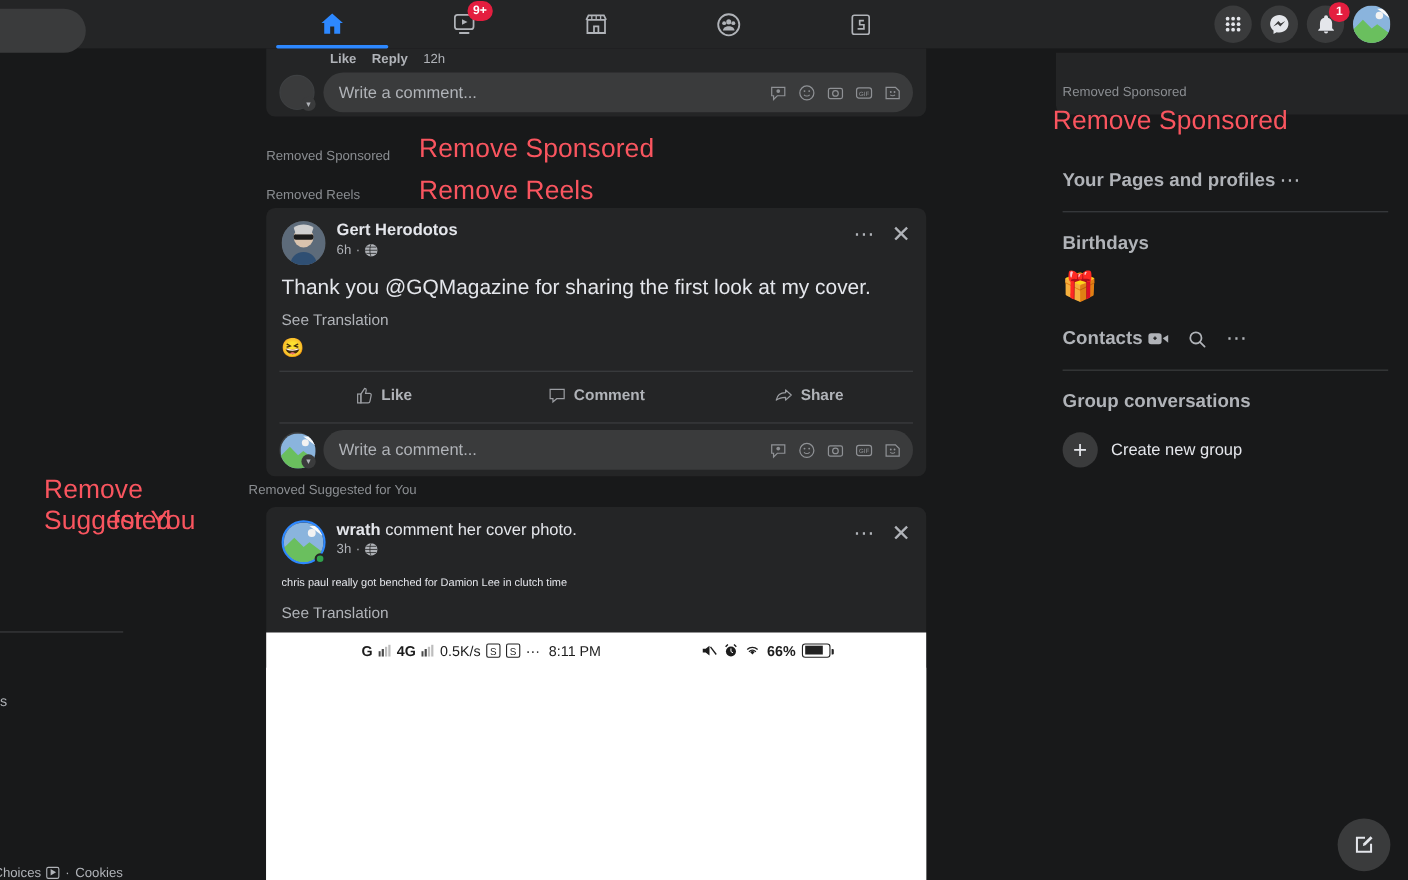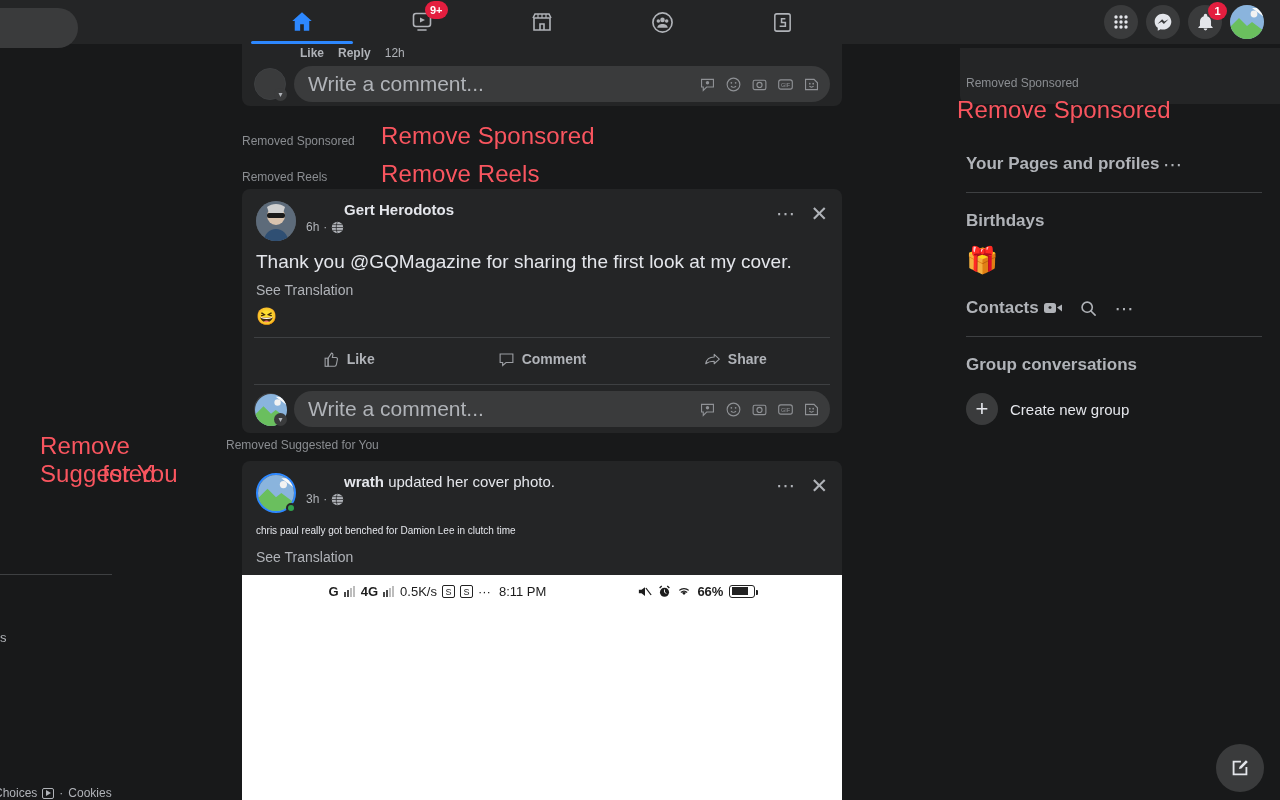--- a/index.html
+++ b/index.html
@@ -99,21 +99,21 @@
     width: 13px; height: 13px; border-radius: 50%;
     background: #3a3b3c; color: #b0b3b8;
     font-size: 8px; line-height: 13px; text-align: center;
   }
   .cmt-input {
     flex: 1; height: 36px; border-radius: 18px;
     background: #3a3b3c;
     display: flex; align-items: center;
     padding: 0 10px 0 14px;
   }
-  .cmt-ph { flex: 1; font-size: 21px; color: #b0b3b8; }
+  .cmt-ph { flex: 1; font-size: 15px; color: #b0b3b8; }
   .cmt-icons { display: flex; gap: 9px; align-items: center; }
   .cmt-icons .ic { width: 17px; height: 17px; opacity: .72; cursor: pointer; }
 
   
   .rm-label { position: absolute; font-size: 12px; color: #8a8d91; }
   .rm-red {
     position: absolute; color: #f9555f;
     font-size: 24px; line-height: 28px; letter-spacing: .1px;
   }
 
@@ -130,21 +130,21 @@
   .p-av .img {
     width: 40px; height: 40px; border-radius: 50%;
     overflow: hidden; background: #4a4b4c;
   }
   .p-av.ring .img { border: 2px solid #2d88ff; }
   .p-av .dot {
     position: absolute; right: 0px; bottom: 0px;
     width: 10px; height: 10px; border-radius: 50%;
     background: #31a24c; border: 2px solid #242526;
   }
-  .p-name { font-size: 15px; font-weight: bold; color: #e4e6eb; margin-left: 38px; }
+  .p-name { font-size: 15px; font-weight: bold; color: #e4e6eb; }
   .p-name .norm { font-weight: normal; color: #e4e6eb; }
   .p-meta {
     font-size: 12px; color: #b0b3b8; margin-top: 2px;
     display: flex; align-items: center; gap: 4px;
   }
   .hdr-btns {
     position: absolute; right: 14px; top: 14px;
     display: flex; align-items: center; gap: 14px;
   }
   .hdr-btns .dots, .hdr-btns .xmark {
@@ -512,21 +512,21 @@
               <rect width="34" height="34" fill="#8ab4dd"></rect>
               <path d="M0 22 9 13l8 8 5-4 12 9v8H0z" fill="#6abf5e"></path>
               <circle cx="24" cy="9" r="3.4" fill="#f2f2f2"></circle>
               <path d="M22 3h12v9z" fill="#fafafa"></path>
             </svg>
           </div>
           <span class="dot"></span>
         </div>
         <div>
           <div class="p-name">
-            <span>wrath</span><span class="norm"> updated her cover photo.</span>
+            <span>wrath</span><span class="norm"> comment her cover photo.</span>
           </div>
           <div class="p-meta">
             <span>3h</span>
             <span>·</span>
             <svg width="13" height="13" viewBox="0 0 16 16">
               <circle cx="8" cy="8" r="7" fill="#b0b3b8"></circle>
               <path d="M8 1c-2 2-2 12 0 14M1 8h14M2.5 4.5h11M2.5 11.5h11" stroke="#242526" stroke-width="0.9" fill="none"></path>
             </svg>
           </div>
         </div>

